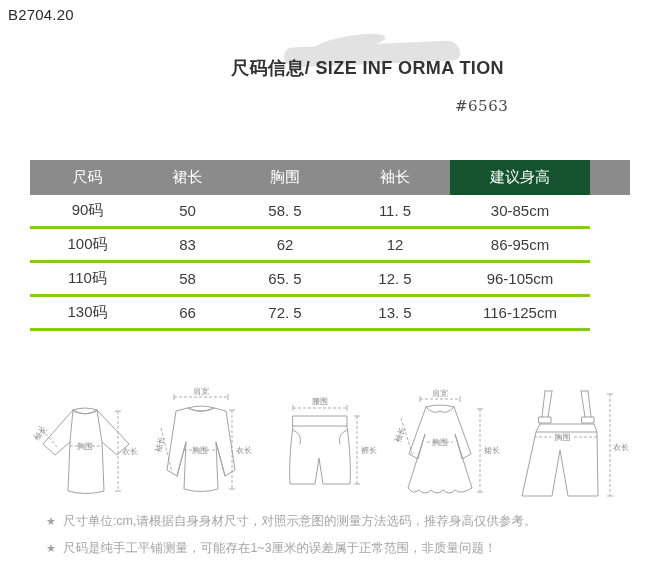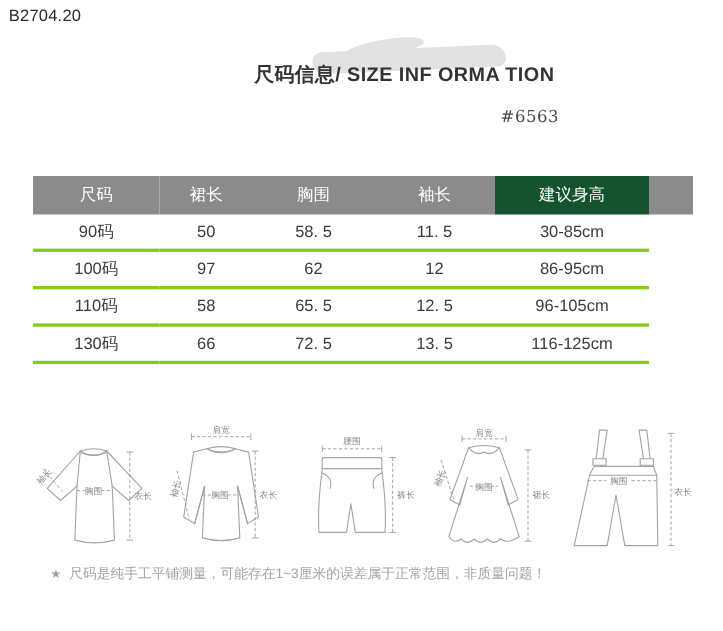--- a/index.html
+++ b/index.html
@@ -67,21 +67,21 @@
       <tr>
         <td>90码</td>
         <td>50</td>
         <td>58. 5</td>
         <td>11. 5</td>
         <td>30-85cm</td>
         <td class="filler"></td>
       </tr>
       <tr>
         <td>100码</td>
-        <td>97</td>
+        <td>83</td>
         <td>62</td>
         <td>12</td>
         <td>86-95cm</td>
         <td class="filler"></td>
       </tr>
       <tr>
         <td>110码</td>
         <td>58</td>
         <td>65. 5</td>
         <td>12. 5</td>
@@ -183,15 +183,18 @@
     <text x="56.5" y="56" text-anchor="middle">胸围</text>
     <path class="measure" d="M104,10 L104,112"></path>
     <path class="tick" d="M101,10 L107,10 M101,112 L107,112"></path>
     <text x="107" y="66">衣长</text>
   </svg>
 
 </div>
 
 <div class="notes">
   <div class="note-line">
+    <span class="bullet">★</span><span>尺寸单位:cm,请根据自身身材尺寸，对照示意图的测量方法选码，推荐身高仅供参考。</span>
+  </div>
+  <div class="note-line">
     <span class="bullet">★</span><span>尺码是纯手工平铺测量，可能存在1~3厘米的误差属于正常范围，非质量问题！</span>
   </div>
 </div>
 
 </body></html>

